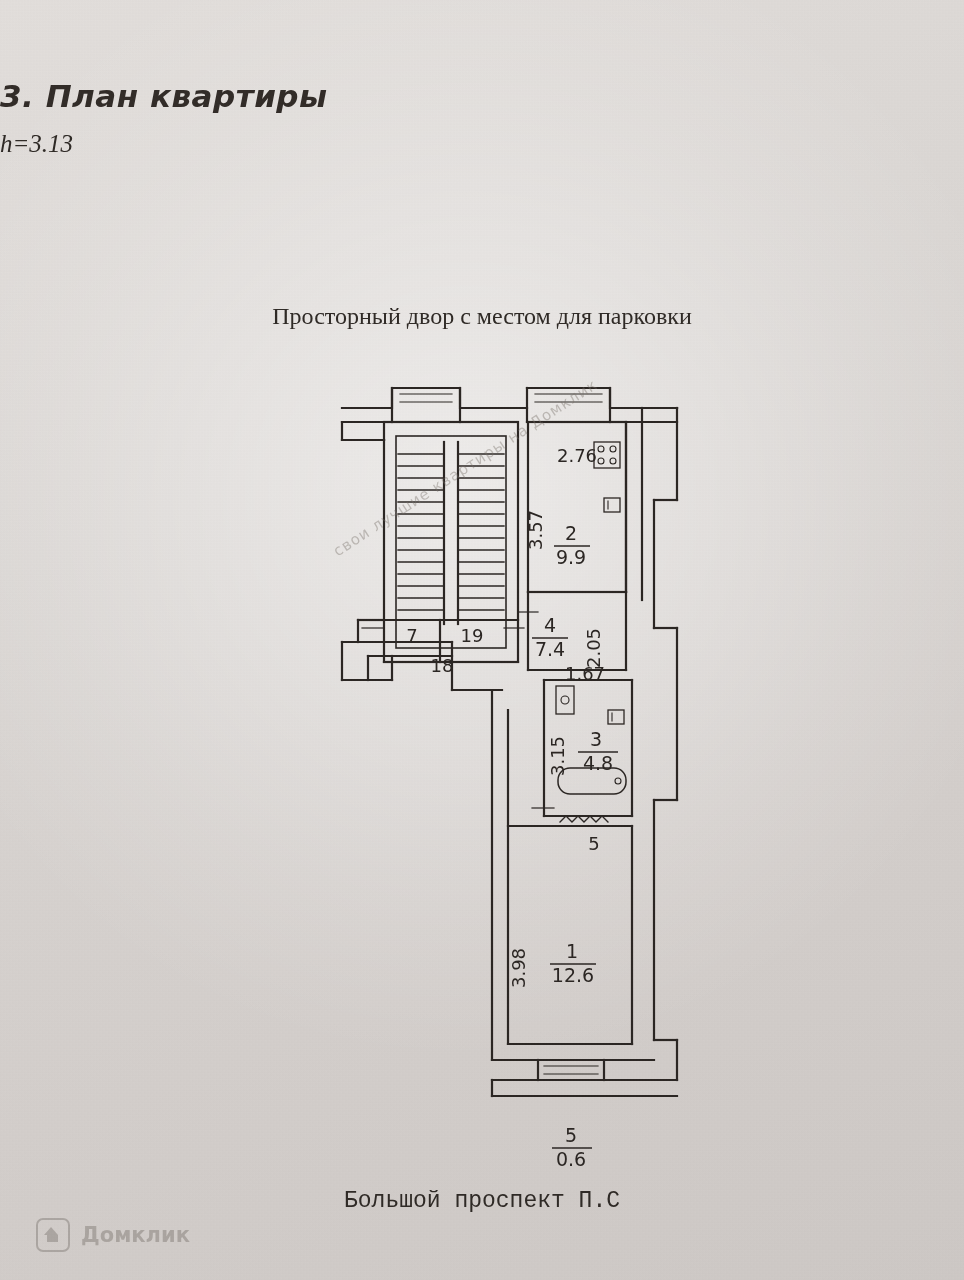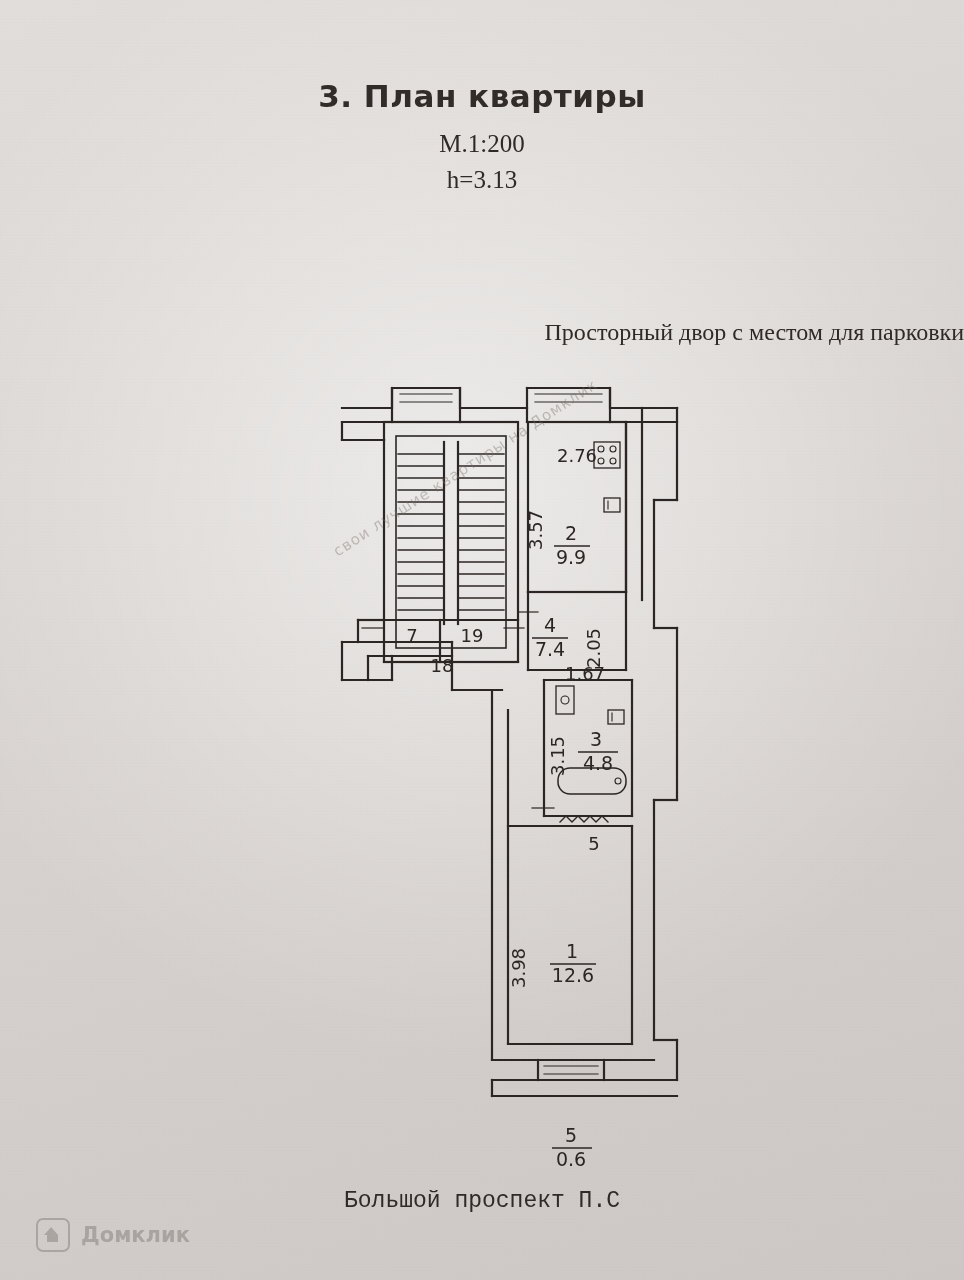--- a/index.html
+++ b/index.html
@@ -32,40 +32,40 @@
       repeating-linear-gradient(90deg, rgba(0,0,0,.012) 0px, rgba(0,0,0,.012) 1px, rgba(255,255,255,.01) 2px, rgba(255,255,255,.01) 3px);
     pointer-events: none;
   }
 
   
   .title-block {
     position: absolute;
     top: 78px;
     left: 0;
     width: 100%;
-    text-align: center;
+    font-style: italic;
   }
   .doc-title {
     font-family: "DejaVu Sans", sans-serif;
     font-size: 31px;
     letter-spacing: .5px;
     margin: 0 0 12px 0;
     color: #322c28;
   }
   .sub {
     font-size: 25px;
     line-height: 36px;
     margin: 0;
     color: #2f2a26;
   }
   .caption-top {
     position: absolute;
-    top: 319px;
+    top: 303px;
     width: 100%;
-    text-align: right;
+    text-align: center;
     font-size: 24px;
     color: #2f2a26;
   }
   .caption-bottom {
     position: absolute;
     top: 1188px;
     width: 100%;
     text-align: center;
     font-family: Liberation Mono, monospace;
     font-size: 23px;
@@ -133,21 +133,20 @@
     font-weight: bold;
   }
 </style>
 </head>
 <body>
 
 <div class="paper"></div>
 
 <div class="title-block">
   <h1 class="doc-title">3. План квартиры</h1>
-  <p class="sub">М.1:200</p>
   <p class="sub">h=3.13</p>
 </div>
 
 <div class="caption-top">Просторный двор с местом для парковки</div>
 
 <div class="plan-wrap">
   <svg width="360" height="790" viewBox="0 0 360 790" xmlns="http://www.w3.org/2000/svg">
     <g fill="none" stroke="#2b2623" stroke-width="2.2" stroke-linecap="square">
 
       <path d="M10 28 H 60 V 8 H 128 V 28 H 195"></path>

